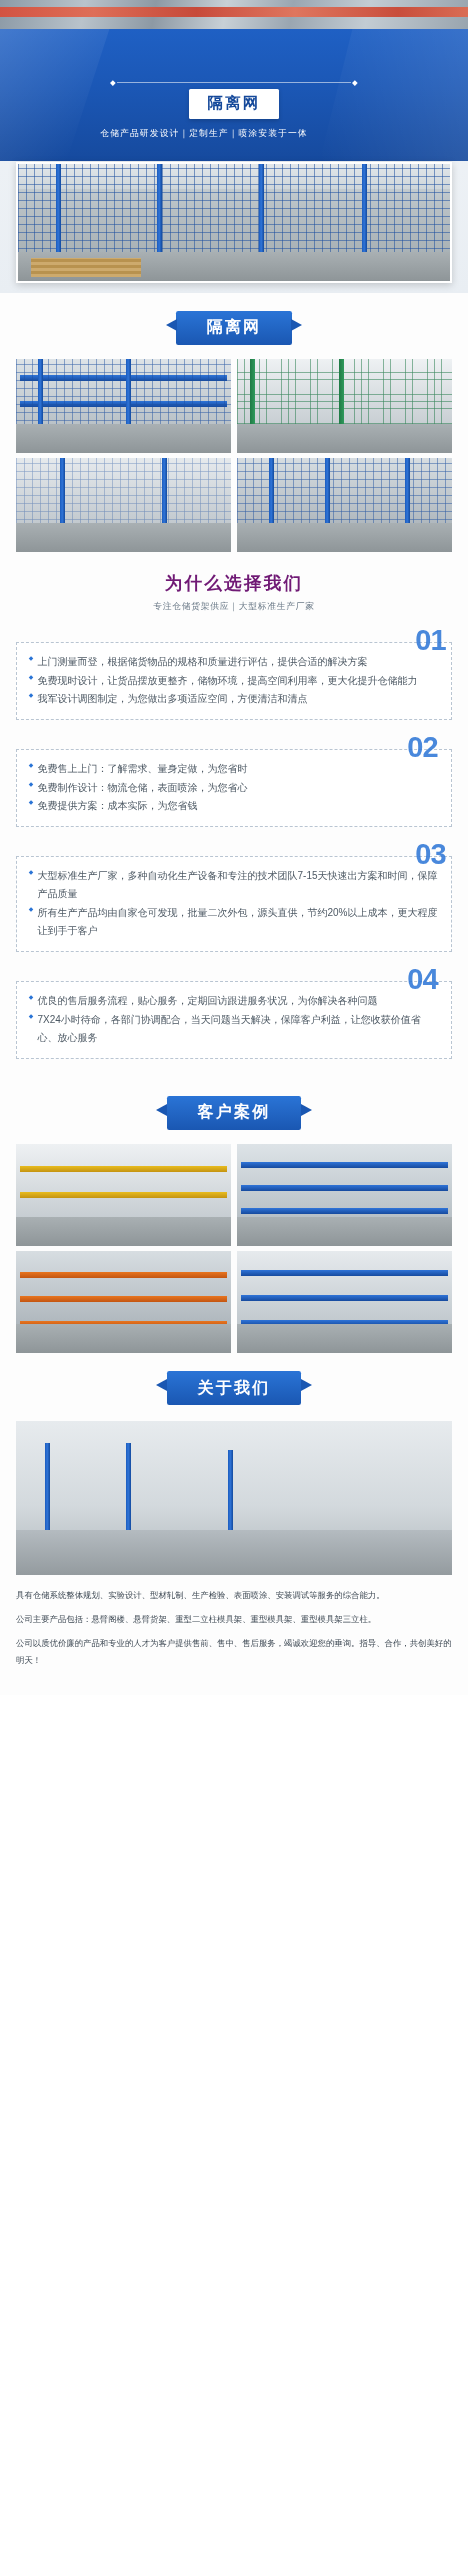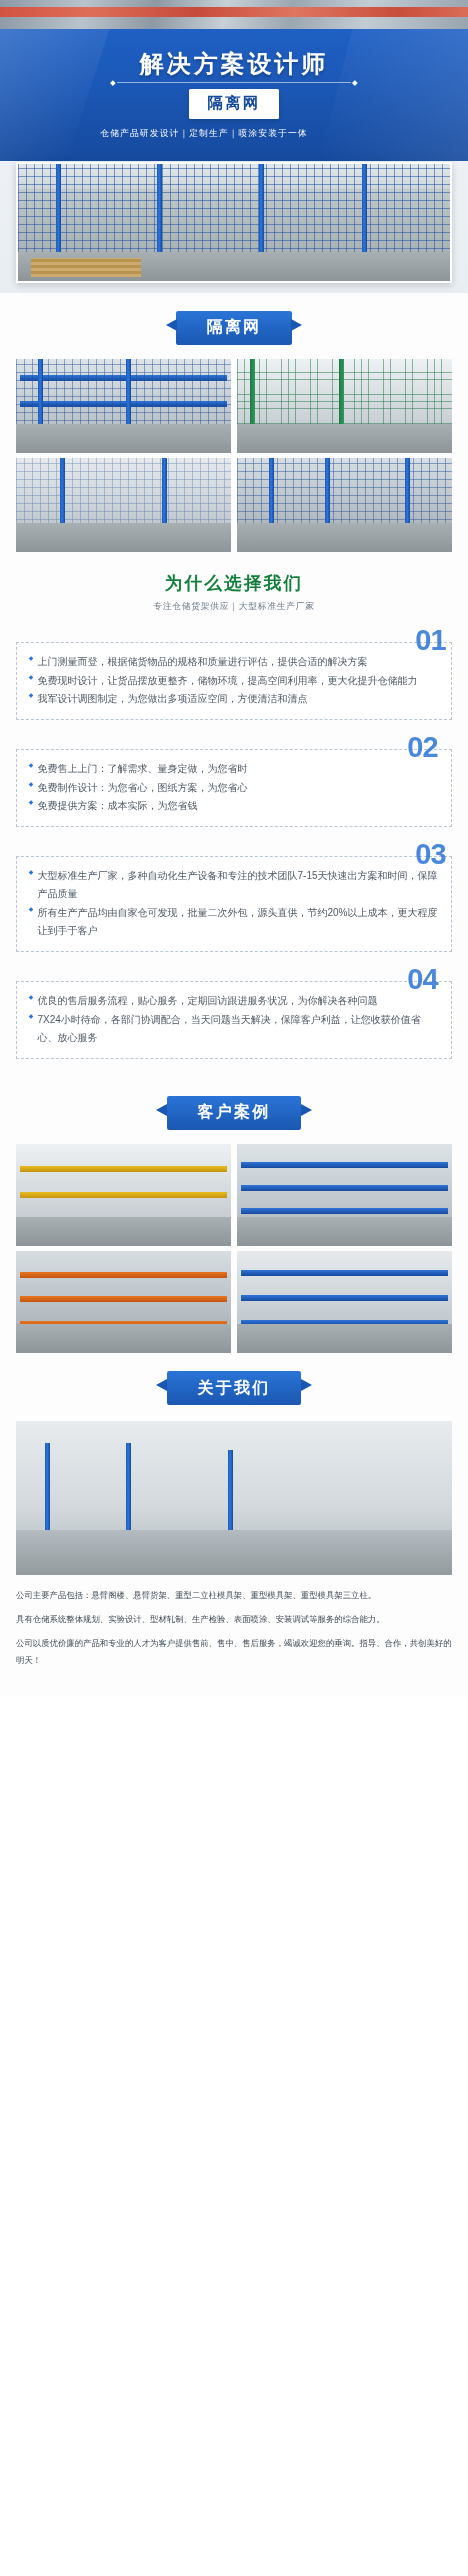--- a/index.html
+++ b/index.html
@@ -149,21 +149,21 @@
     position:absolute; top:8px;
     width:0; height:0;
     border-top:6.6px solid transparent;
     border-bottom:6.6px solid transparent;
   }
   .sec-banner::before { left:-10.2px; border-right:11px solid #1a57b2; }
   .sec-banner::after  { right:-10.2px; border-left:11px solid #1a57b2; }
 
   .sec-head-plain { text-align:center; padding:19px 0 4.4px; }
   .sec-head-plain .t {
-    color:#15803d; font-size:17.6px; font-weight:bold; letter-spacing:2.2px;
+    color:#701a75; font-size:17.6px; font-weight:bold; letter-spacing:2.2px;
   }
   .sec-head-plain .s {
     color:#6b7a88; font-size:8.8px; margin-top:5.1px; letter-spacing:0.7px;
   }
 
   
   .grid {
     width:436px; margin:4.4px auto 0;
     display:grid; grid-template-columns:1fr 1fr; gap:5.1px;
   }
@@ -241,21 +241,20 @@
   .spacer-bottom { height:19px; }
 </style>
 </head>
 <body>
 
 <div class="page">
 
   <div class="hero">
     <div class="hero-photo-top"></div>
     <div class="hero-band"></div>
-    <div class="hero-title">解决方案设计师</div>
     <div class="hero-rule"></div>
     <div class="hero-sub-wrap">
       <span class="hero-sub">隔离网</span>
     </div>
     <div class="hero-tagline">仓储产品研发设计｜定制生产｜喷涂安装于一体</div>
     <div class="hero-image">
       <div class="ceil"></div>
       <div class="mesh"></div>
       <div class="post" style="left:38px"></div>
       <div class="post" style="left:139px"></div>
@@ -312,21 +311,21 @@
     <div class="why-item" style="margin-top:25px;">
       <div class="why-num l">01</div>
       <div class="why-line">上门测量而登，根据储货物品的规格和质量进行评估，提供合适的解决方案</div>
       <div class="why-line">免费现时设计，让货品摆放更整齐，储物环境，提高空间利用率，更大化提升仓储能力</div>
       <div class="why-line">我军设计调图制定，为您做出多项适应空间，方便清洁和清点</div>
     </div>
 
     <div class="why-item right" style="margin-top:29px;">
       <div class="why-num r" style="right:13px;left:auto;">02</div>
       <div class="why-line">免费售上上门：了解需求、量身定做，为您省时</div>
-      <div class="why-line">免费制作设计：为您省心，图纸方案，为您省心</div>
+      <div class="why-line">免费制作设计：物流仓储，表面喷涂，为您省心</div>
       <div class="why-line">免费提供方案：成本实际，为您省钱</div>
     </div>
 
     <div class="why-item" style="margin-top:29px;">
       <div class="why-num l">03</div>
       <div class="why-line">大型标准生产厂家，多种自动化生产设备和专注的技术团队7-15天快速出方案和时间，保障产品质量</div>
       <div class="why-line">所有生产产品均由自家仓可发现，批量二次外包，源头直供，节约20%以上成本，更大程度让到手于客户</div>
     </div>
 
     <div class="why-item right" style="margin-top:29px;">
@@ -380,20 +379,20 @@
     <span class="sec-banner">关于我们</span>
   </div>
   <div class="about-photo">
     <div class="post" style="left:29px;top:22px;bottom:44px"></div>
     <div class="post" style="left:110px;top:22px;bottom:44px"></div>
     <div class="post" style="left:212px;top:29px;bottom:44px"></div>
     <div class="floor" style="height:45px;background:linear-gradient(180deg,#b4bbc0,#949b9f)"></div>
   </div>
 
   <div class="about-text">
+    <p>具有仓储系统整体规划、实验设计、型材轧制、生产检验、表面喷涂、安装调试等服务的综合能力。</p>
     <p>公司主要产品包括：悬臂阁楼、悬臂货架、重型二立柱模具架、重型模具架、重型模具架三立柱。</p>
-    <p>具有仓储系统整体规划、实验设计、型材轧制、生产检验、表面喷涂、安装调试等服务的综合能力。</p>
     <p>公司以质优价廉的产品和专业的人才为客户提供售前、售中、售后服务，竭诚欢迎您的垂询。指导、合作，共创美好的明天！</p>
   </div>
 
   <div class="spacer-bottom"></div>
 </div>
 
 
 </body></html>

